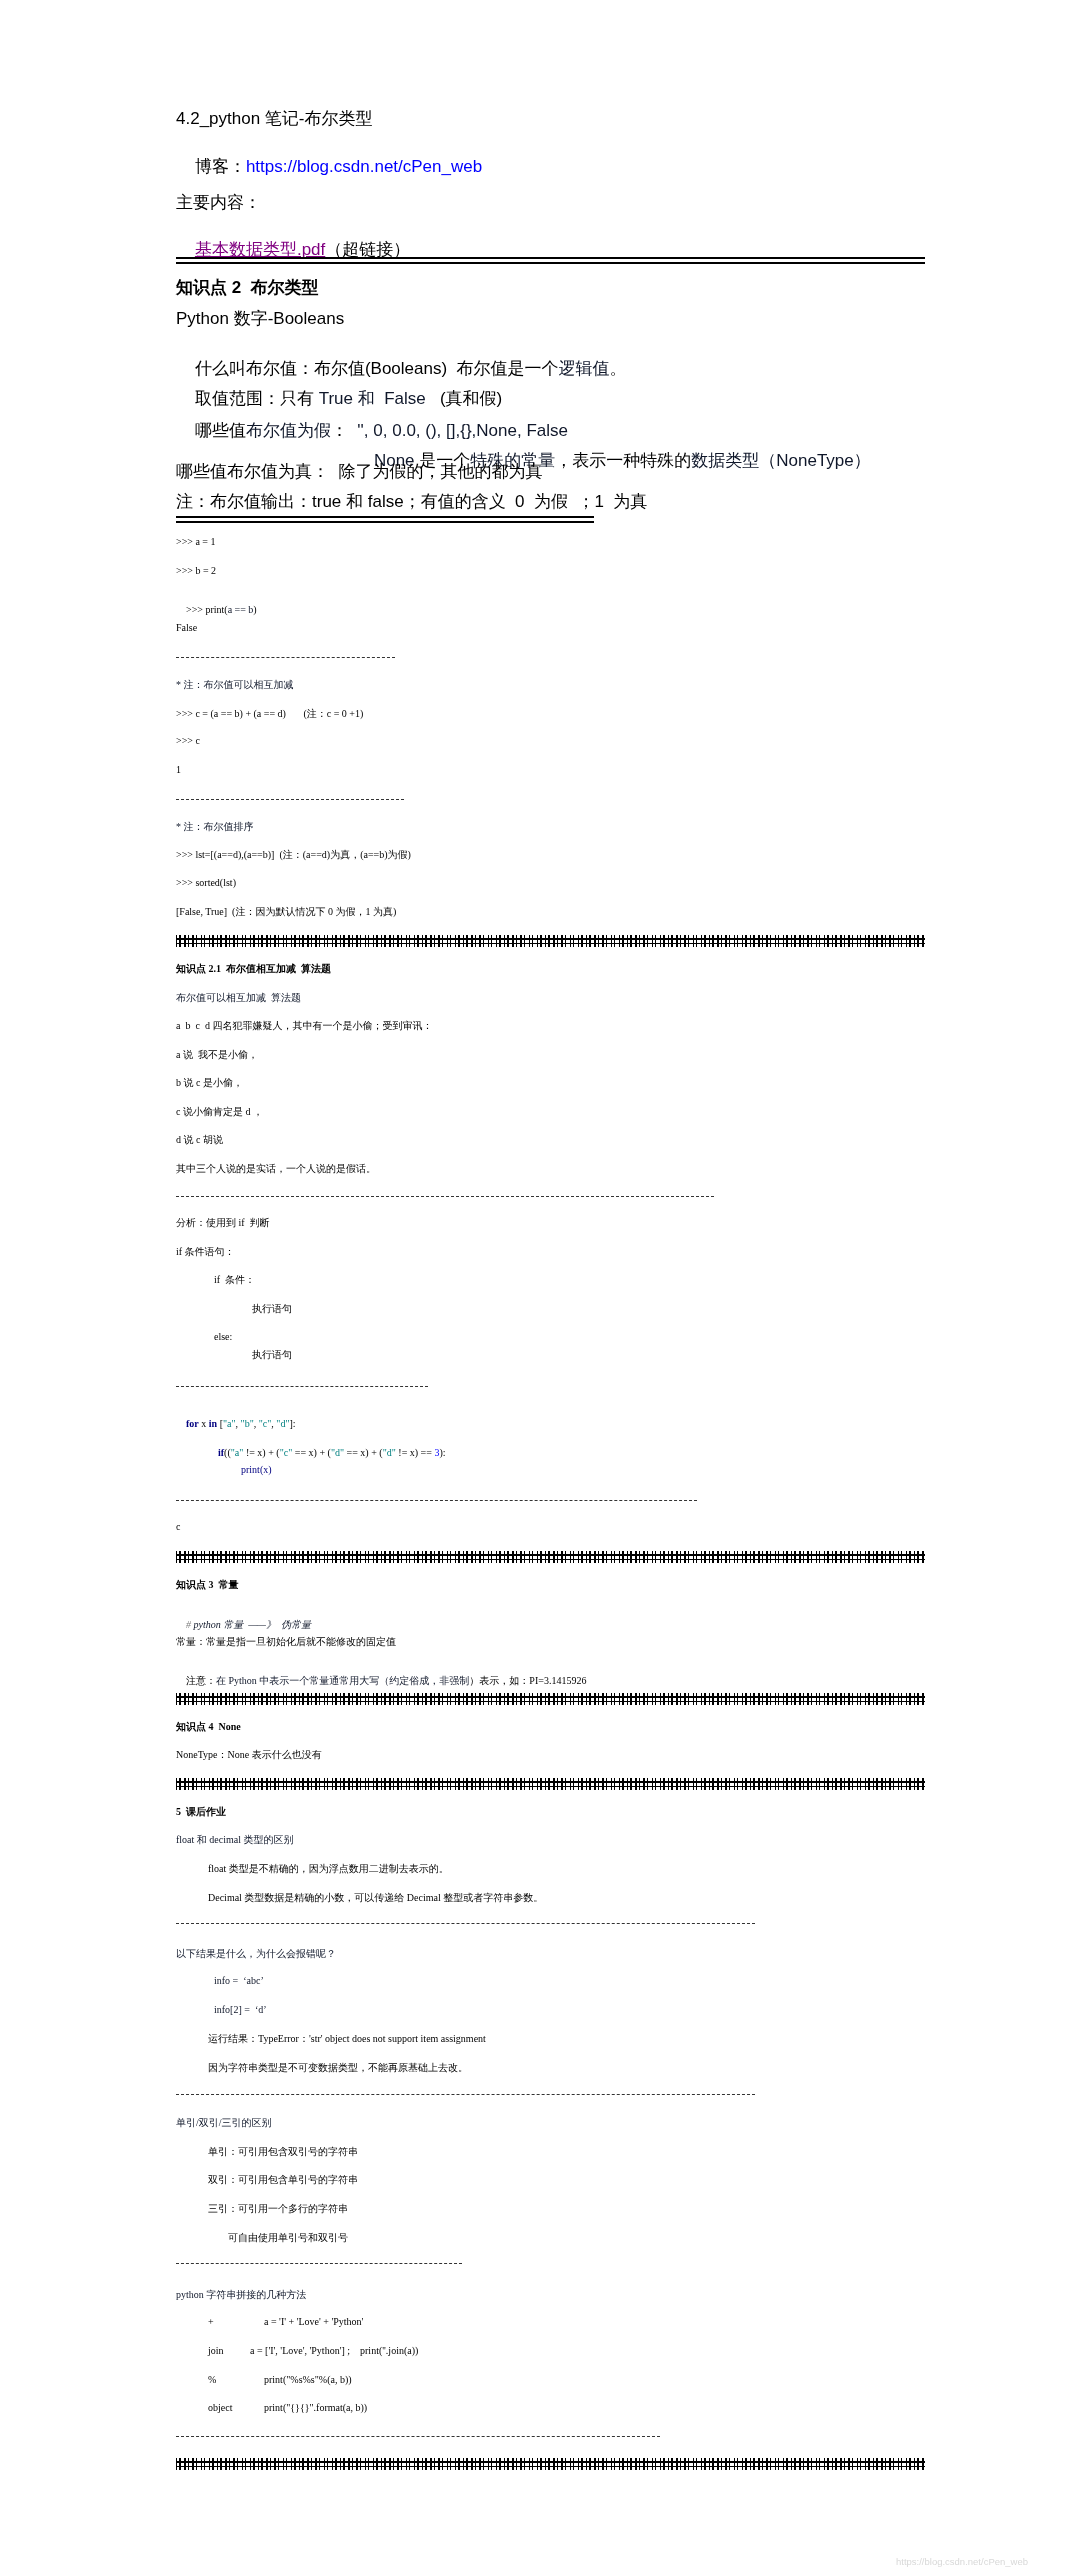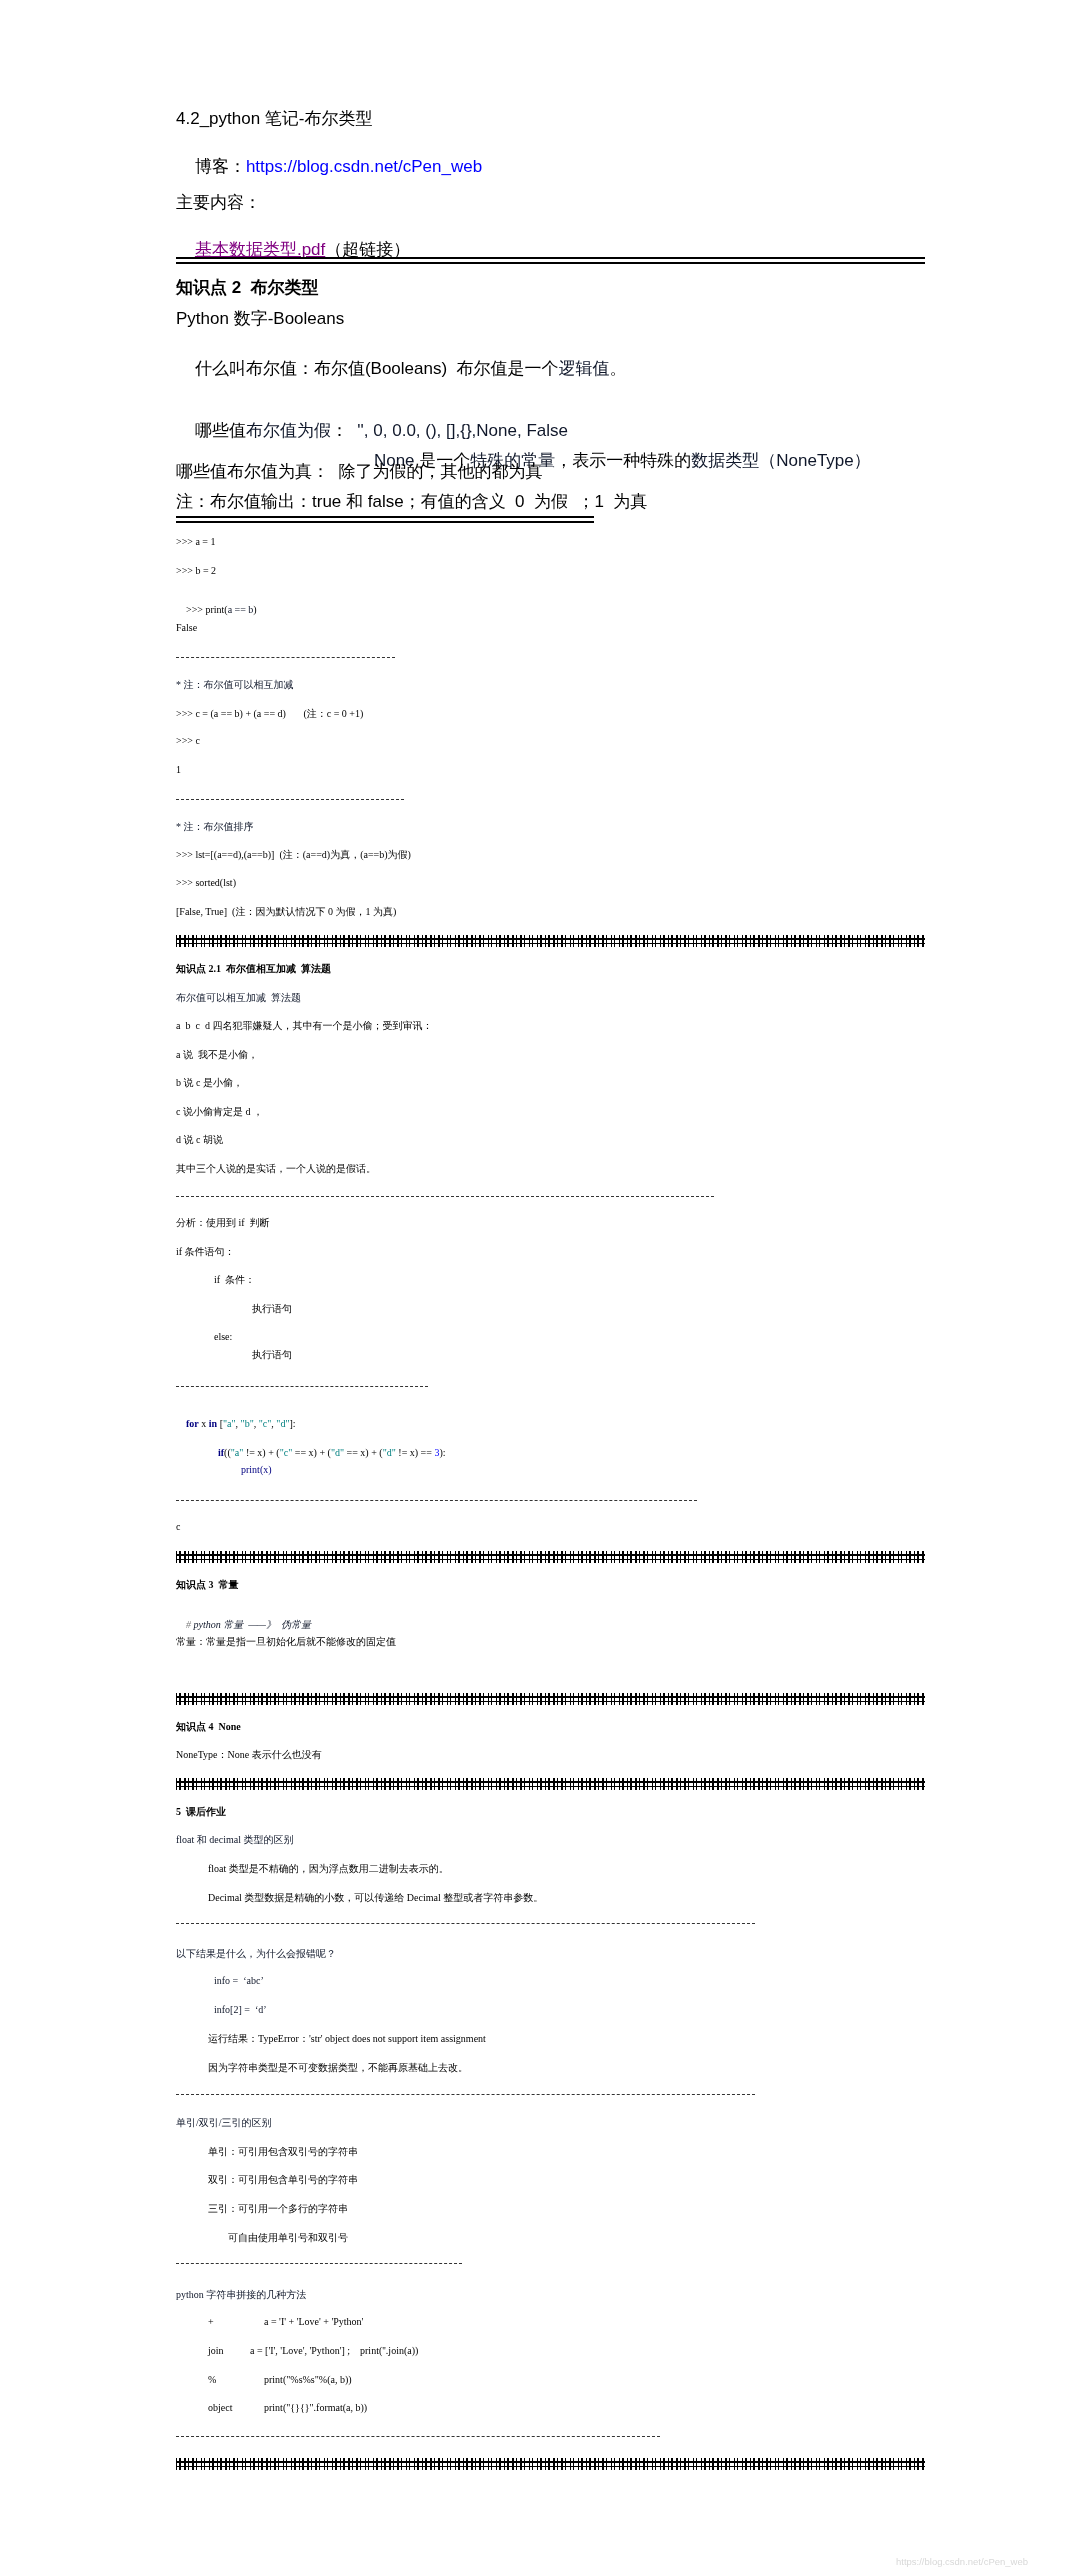--- a/index.html
+++ b/index.html
@@ -40,20 +40,23 @@
   <div class="ln sans" style="top:191px;">主要内容：</div>
   <div class="ln sans" style="top:218px;">
     <span class="purple">基本数据类型.pdf</span><span>（超链接）</span>
   </div>
   <div class="sep sep-eq" style="top:257px; width:749px;"></div>
 
   <div class="ln sans bold" style="top:276px;">知识点 2  布尔类型</div>
   <div class="ln sans" style="top:307px;">Python 数字-Booleans</div>
   <div class="ln sans" style="top:337px;">
     <span>什么叫布尔值：布尔值(Booleans)  布尔值是一个</span><span class="red">逻辑值</span><span>。</span>
+  </div>
+  <div class="ln sans" style="top:367px;">
+    <span>取值范围：只有 </span><span class="red">True 和  False</span><span>   (真和假)</span>
   </div>
   <div class="ln sans" style="top:399px;">
     <span>哪些值</span><span class="red">布尔值为假</span><span>：  </span><span class="red">'', 0, 0.0, (), [],{},None, False</span>
   </div>
   <div class="ln sans" style="top:429px; left:343px;">
     <span class="red">None</span><span> 是一个</span><span class="red">特殊的常量</span><span>，表示一种特殊的</span><span class="red">数据类型（NoneType）</span>
   </div>
   <div class="ln sans" style="top:460px;">哪些值布尔值为真：  除了为假的，其他的都为真</div>
   <div class="ln sans" style="top:490px;">注：布尔值输出：true 和 false；有值的含义  0  为假  ；1  为真</div>
   <div class="sep sep-eq" style="top:516px; width:418px;"></div>
@@ -102,20 +105,23 @@
   <div class="ln serif" style="top:1464px; left:229px; color:#000080;">print(x)</div>
   <div class="sep sep-dash" style="top:1500px; width:521px;"></div>
   <div class="ln serif" style="top:1521px;">c</div>
   <div class="sep sep-hash" style="top:1551px; width:749px;"></div>
 
   <div class="ln serif bold" style="top:1578px;">知识点 3  常量</div>
   <div class="ln serif italic" style="top:1607px;">
     <span class="gray"># </span><span class="red">python 常量  ——》  伪常量</span>
   </div>
   <div class="ln serif" style="top:1635px;">常量：常量是指一旦初始化后就不能修改的固定值</div>
+  <div class="ln serif" style="top:1663px;">
+    <span>注意：</span><span class="red">在 Python 中表示一个常量通常用大写（约定俗成，非强制</span><span>）表示，如：PI=3.1415926</span>
+  </div>
   <div class="sep sep-hash" style="top:1693px; width:749px;"></div>
 
   <div class="ln serif bold" style="top:1720px;">知识点 4  None</div>
   <div class="ln serif" style="top:1748px;">NoneType：None 表示什么也没有</div>
   <div class="sep sep-hash" style="top:1778px; width:749px;"></div>
 
   <div class="ln serif bold" style="top:1805px;">5  课后作业</div>
   <div class="ln serif red" style="top:1833px;">float 和 decimal 类型的区别</div>
   <div class="ln serif" style="top:1862px; left:196px;">float 类型是不精确的，因为浮点数用二进制去表示的。</div>
   <div class="ln serif" style="top:1891px; left:196px;">Decimal 类型数据是精确的小数，可以传递给 Decimal 整型或者字符串参数。</div>

